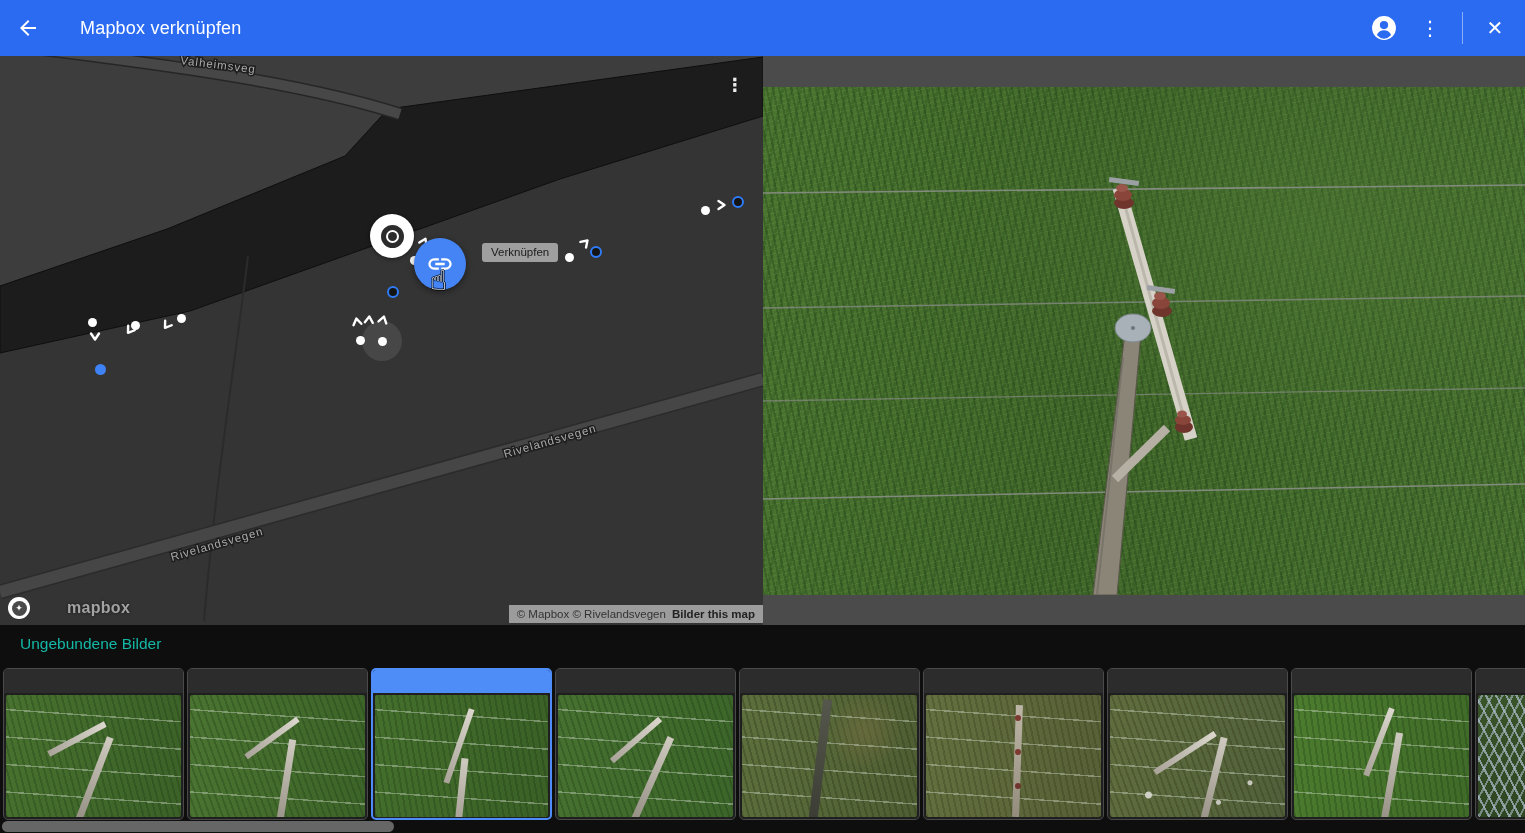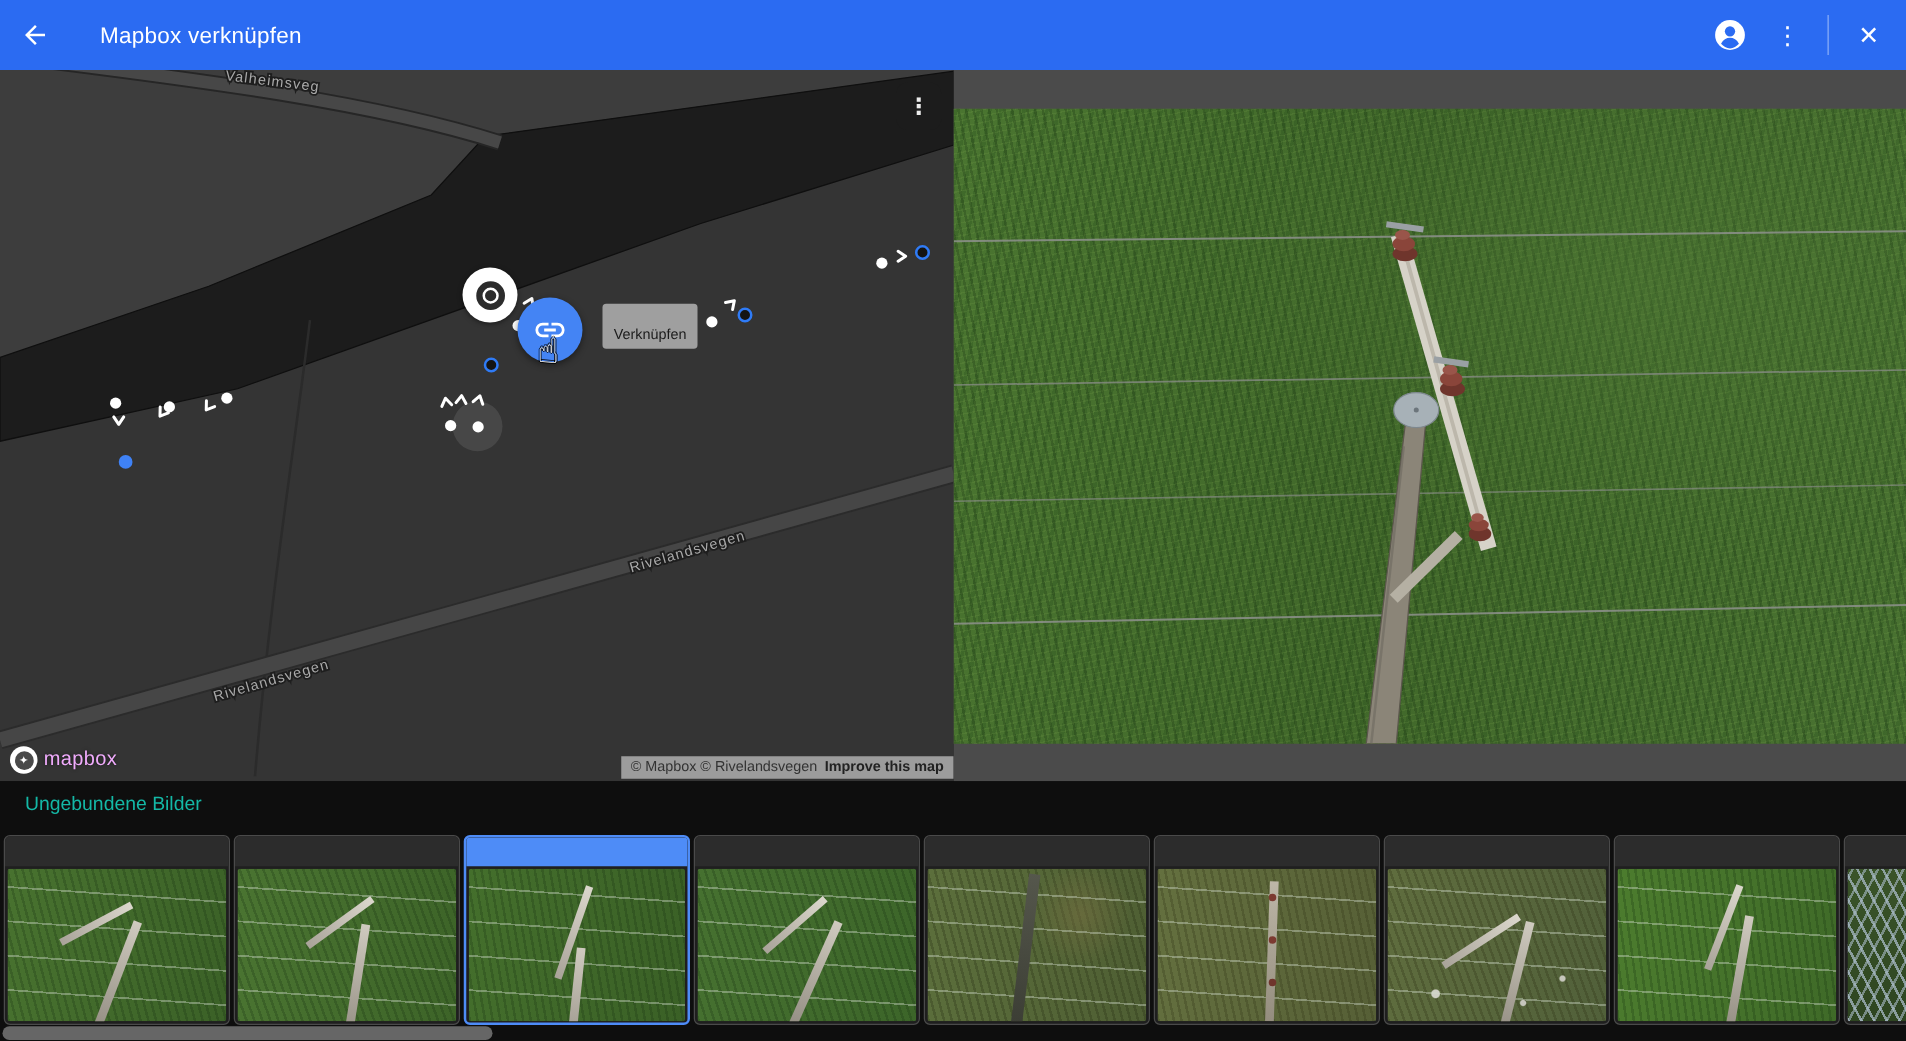--- a/index.html
+++ b/index.html
@@ -36,31 +36,31 @@
                  display:flex;align-items:center;justify-content:center;cursor:pointer;
                  box-shadow:0 1px 4px rgba(0,0,0,.5);}
   .target-mid{width:23px;height:23px;border-radius:50%;border:5px solid #2c2c2c;background:#fff;
               display:flex;align-items:center;justify-content:center;}
   .target-dot{width:9px;height:9px;border-radius:50%;background:#2c2c2c;}
 
   .link-btn{position:absolute;left:414px;top:182px;width:52px;height:52px;border-radius:50%;background:#4484f4;
             display:flex;align-items:center;justify-content:center;cursor:pointer;
             box-shadow:0 2px 6px rgba(0,0,0,.45);}
 
-  .tooltip{position:absolute;left:482px;top:187px;height:19px;padding:18px 9px;border-radius:3px;
+  .tooltip{position:absolute;left:482px;top:187px;height:19px;padding:2px 9px;border-radius:3px;
            background:rgba(168,168,168,.92);color:#1b1b1b;font-size:11.5px;line-height:15px;}
 
   .cursor-hand{position:absolute;left:430px;top:208px;font-size:28px;color:#fff;
                text-shadow:-1px 0 0 #000,1px 0 0 #000,0 -1px 0 #000,0 1px 0 #000;pointer-events:none;z-index:9;}
 
   .mapbox-logo{position:absolute;left:8px;top:541px;display:flex;align-items:center;gap:5px;cursor:pointer;}
   .mapbox-logo .mb-circle{width:22px;height:22px;border-radius:50%;background:#fff;display:flex;align-items:center;justify-content:center;}
   .mapbox-logo .mb-inner{width:15px;height:15px;border-radius:50%;background:#4a4a4a;display:flex;align-items:center;justify-content:center;color:#fff;font-size:9px;}
-  .mapbox-logo .mb-text{color:#f0abfc;font-weight:400;font-size:16px;letter-spacing:.3px;
-                        text-shadow:0 0 3px rgba(0,0,0,.6);}
+  .mapbox-logo .mb-text{color:#a3a3a3;font-weight:700;font-size:16px;letter-spacing:.3px;
+                        text-shadow:0 0 3px rgba(0,0,0,.6);margin-left:32px;}
 
   .attribution{position:absolute;right:0;bottom:2px;height:18px;background:rgba(175,175,175,.85);
                display:flex;align-items:center;gap:6px;padding:0 8px;font-size:11.5px;color:#333;}
   .attribution .attr-link{font-weight:700;color:#222;cursor:pointer;}
 
   
   .photo-panel{position:absolute;left:763px;top:56px;width:762px;height:569px;background:#4b4b4b;}
   .photo{position:absolute;left:0;top:31px;width:762px;height:508px;overflow:hidden;
     background:
       radial-gradient(ellipse 340px 220px at 72% 28%, rgba(86,128,58,.35), transparent),
@@ -210,21 +210,21 @@
 
     <div class="mapbox-logo">
       <div class="mb-circle">
           <div class="mb-inner">✦</div>
         </div>
       <div class="mb-text">mapbox</div>
     </div>
 
     <div class="attribution">
       <span>© Mapbox © Rivelandsvegen</span>
-      <span class="attr-link">Improve this map</span>
+      <span class="attr-link">Bilder this map</span>
     </div>
   </div>
 
   <div class="photo-panel">
     <div class="photo">
       <svg width="762" height="508" viewBox="0 0 762 508">
         <line x1="0" y1="106" x2="762" y2="98" stroke="#8a8f88" stroke-width="1.6" opacity=".9"></line>
         <line x1="0" y1="221" x2="762" y2="209" stroke="#868b84" stroke-width="1.4" opacity=".8"></line>
         <line x1="0" y1="314" x2="762" y2="301" stroke="#868b84" stroke-width="1.3" opacity=".7"></line>
         <line x1="0" y1="412" x2="762" y2="397" stroke="#8a8f88" stroke-width="1.6" opacity=".9"></line>

